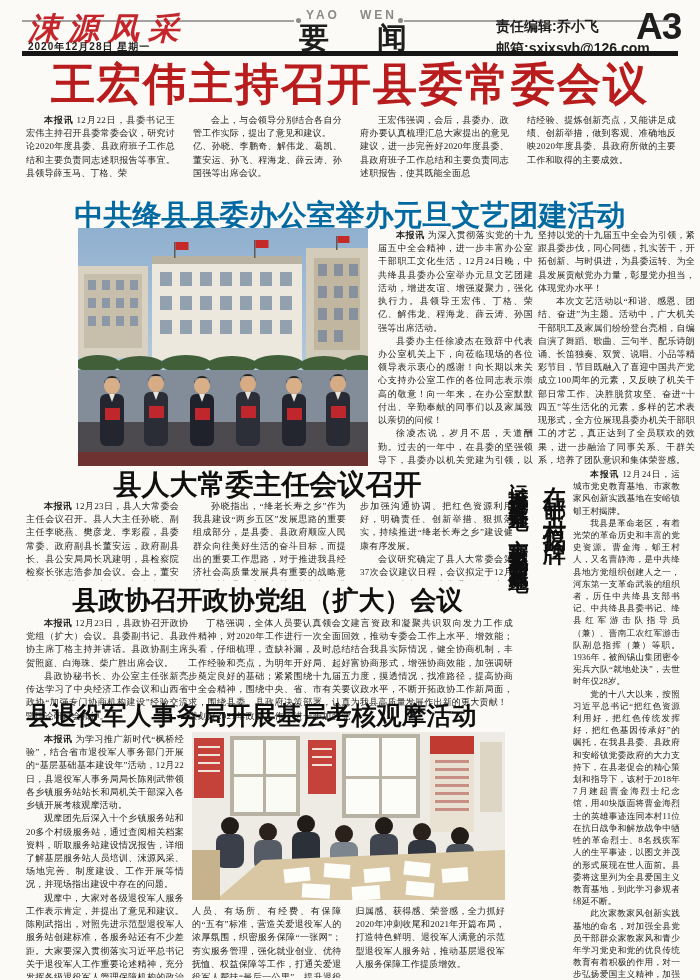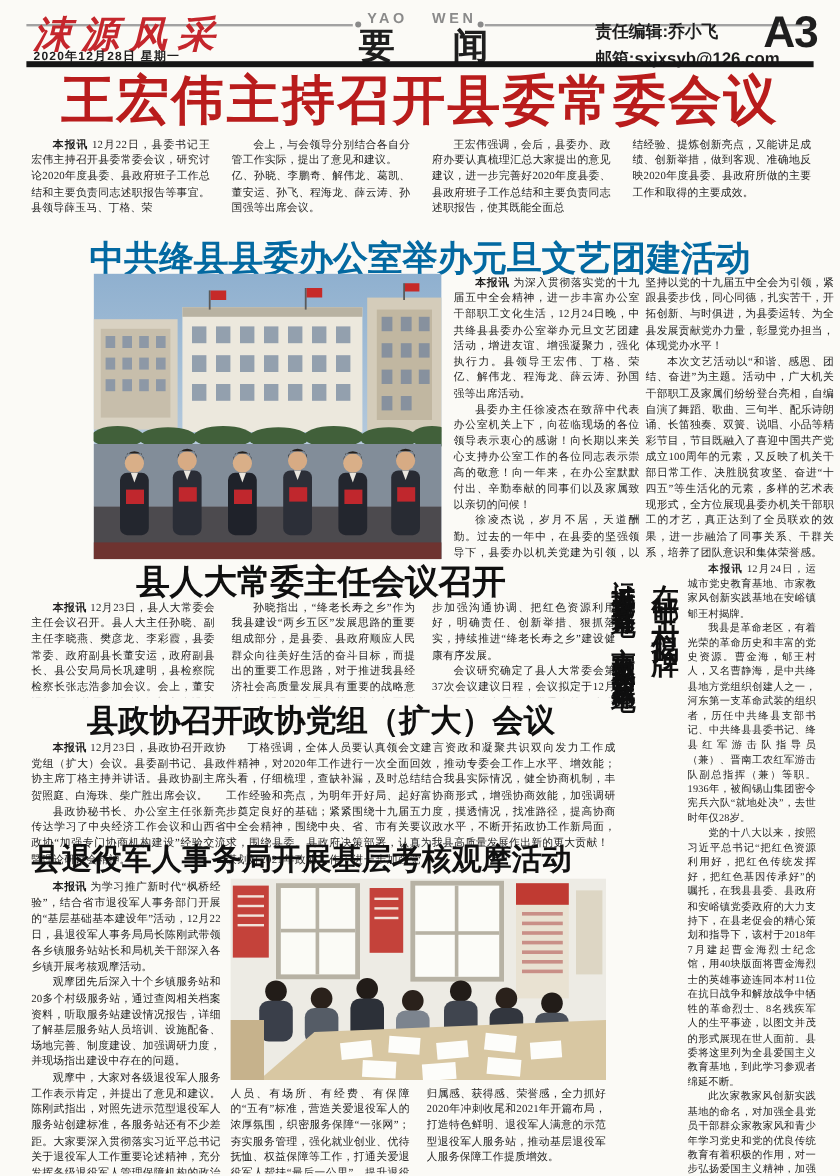--- a/index.html
+++ b/index.html
@@ -283,21 +283,21 @@
         <p class="para">丁格强调，全体人员要认真领会文件精神，对2020年工作进行一次全面回头看，仔细梳理，查缺补漏，及时总结工作经验和亮点，为明年开好局、起好步奠定良好的基础；紧紧围绕十九届五中全会精神，围绕中央、省、市有关要求，围绕县委、县政府决策部署，认真谋划好2021年政协工作；进一步加强党的建设，立足绛县经济发展大局，提高</p>
       </div>
     <div class="col">
         <p class="para cont">建言资政和凝聚共识双向发力工作成效，推动专委会工作上水平、增效能；结合我县实际情况，健全协商机制，丰富协商形式，增强协商效能，加强调研力度，摸透情况，找准路径，提高协商议政水平，不断开拓政协工作新局面，为我县高质量发展作出新的更大贡献！</p>
       </div>
   </div>
 
   <div class="abs h5">县退役军人事务局开展基层考核观摩活动</div>
   <div class="abs txt" id="a5c1">
       <p class="para"><b class="lead">本报讯</b>为学习推广新时代“枫桥经验”，结合省市退役军人事务部门开展的“基层基础基本建设年”活动，12月22日，县退役军人事务局局长陈刚武带领各乡镇服务站站长和局机关干部深入各乡镇开展考核观摩活动。</p>
-      <p class="para">观摩团先后深入十个乡镇服务站和20多个村级服务站，通过查阅相关档案资料，听取服务站建设情况报告，详细了解基层服务站人员培训、设施配备、场地完善、制度建设、加强调研力度，并现场指出建设中存在的问题。</p>
+      <p class="para">观摩团先后深入十个乡镇服务站和20多个村级服务站，通过查阅相关档案资料，听取服务站建设情况报告，详细了解基层服务站人员培训、涑源风采、场地完善、制度建设、工作开展等情况，并现场指出建设中存在的问题。</p>
       <p class="para">观摩中，大家对各级退役军人服务工作表示肯定，并提出了意见和建议。陈刚武指出，对照先进示范型退役军人服务站创建标准，各服务站还有不少差距。大家要深入贯彻落实习近平总书记关于退役军人工作重要论述精神，充分发挥各级退役军人管理保障机构的政治功能，切实为退役军人解决实际问题。同时要结合“思想政治工作年”、创建“三零”工作单位等活动，聚焦有编制、有</p>
     </div>
 
   <svg id="photo2" class="abs photo" viewBox="0 0 313 168" xmlns="http://www.w3.org/2000/svg">
     <rect width="313" height="168" fill="#edebe4"></rect>
 
     <g>
       <rect x="38" y="4" width="70" height="80" fill="#b7b2a4"></rect>
         <rect x="42" y="8" width="62" height="72" fill="#fbfbf6"></rect>
       <rect x="71" y="8" width="3" height="72" fill="#b7b2a4"></rect>

